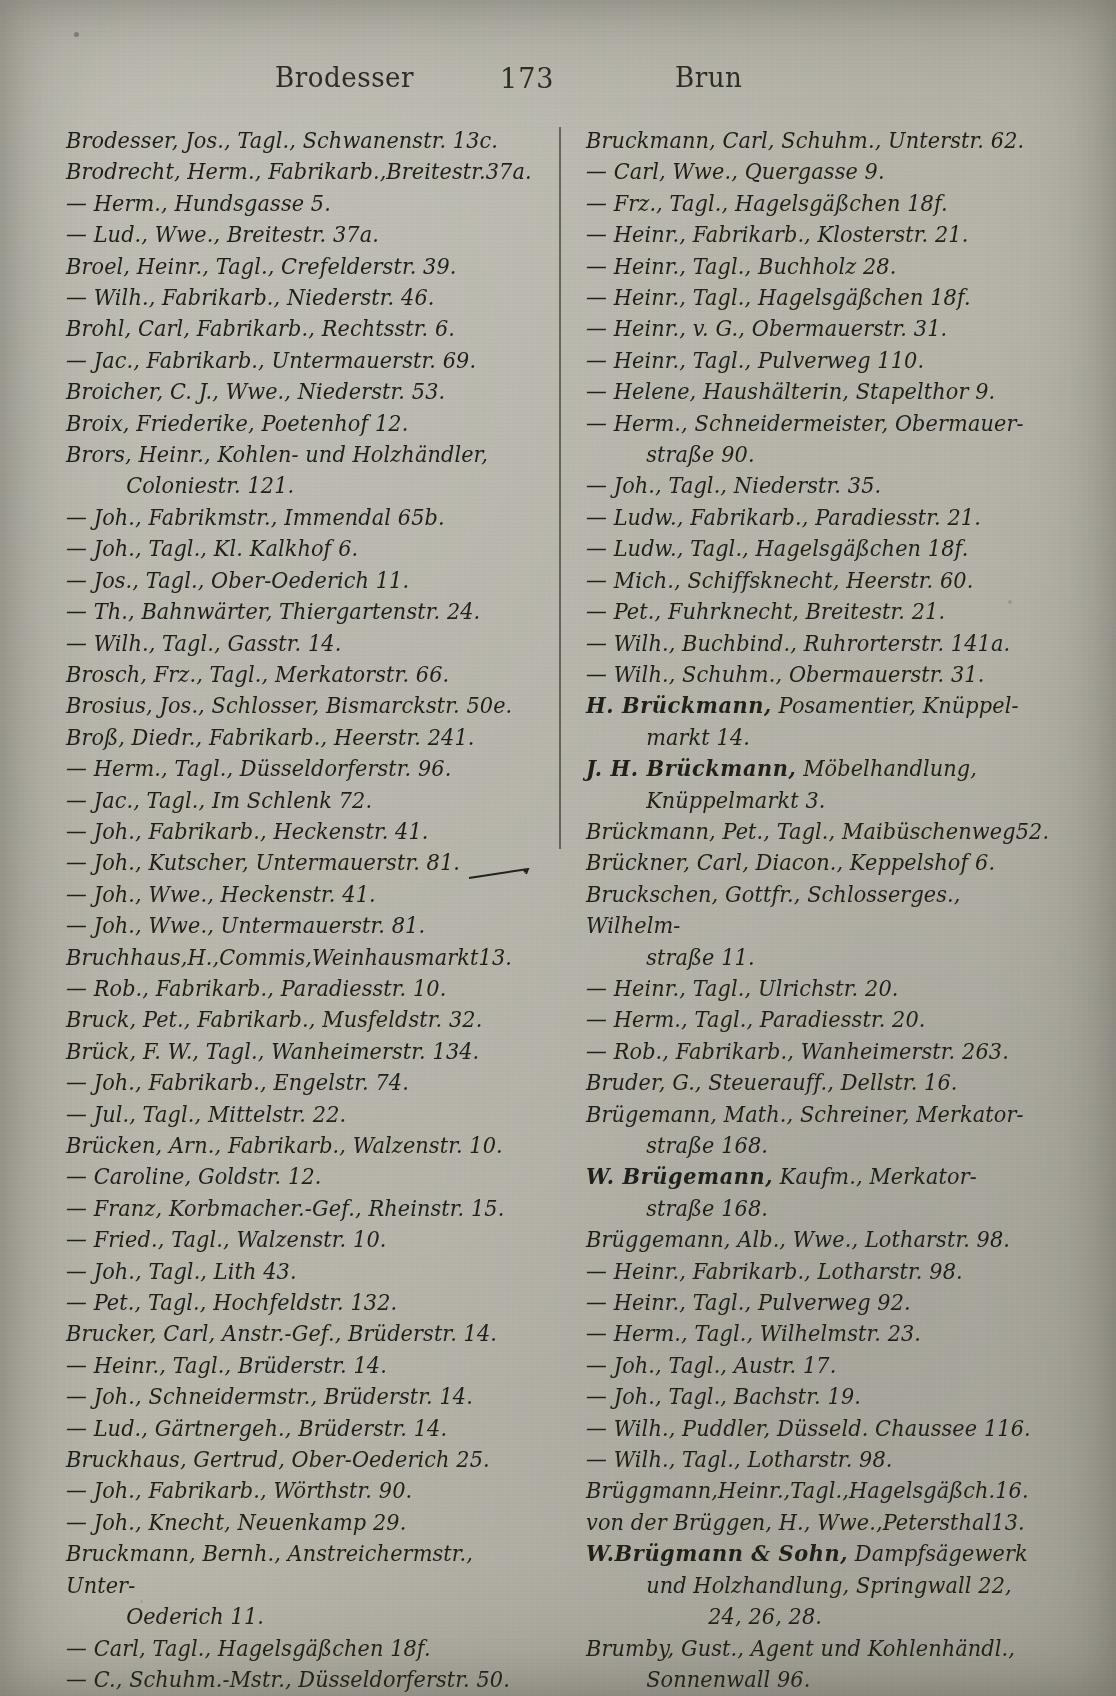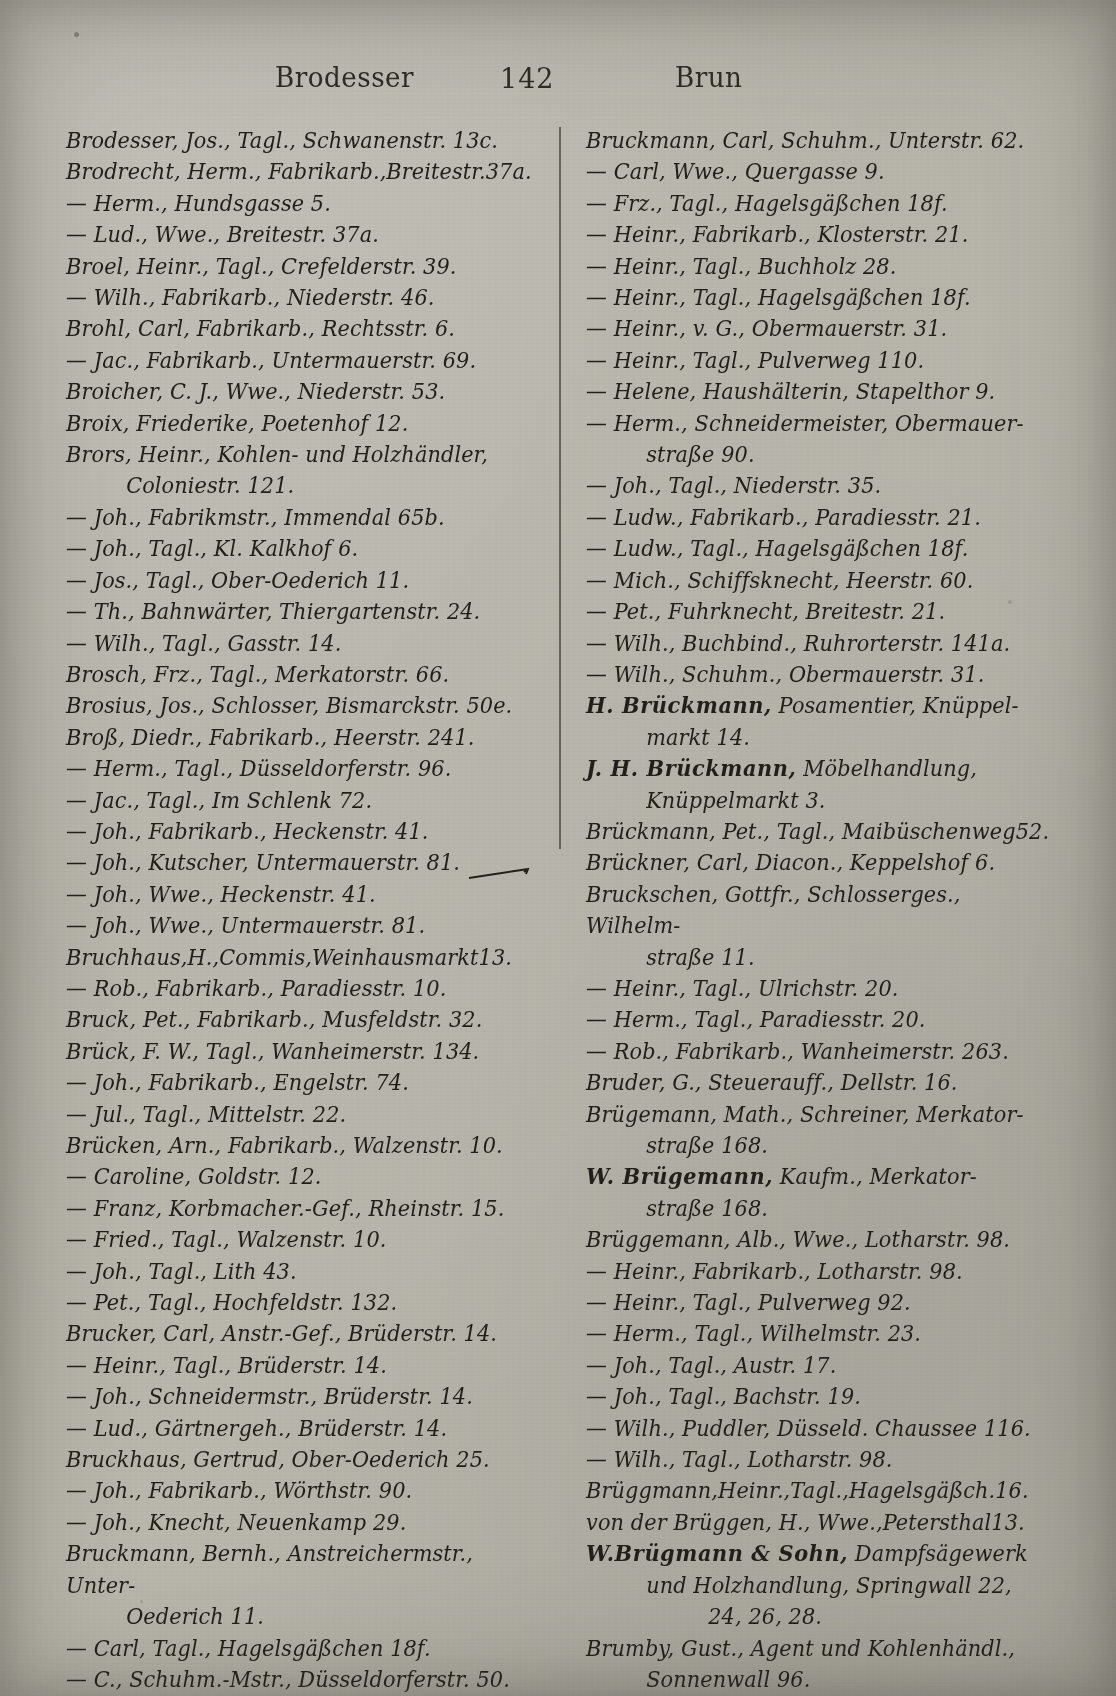--- a/index.html
+++ b/index.html
@@ -139,21 +139,21 @@
 
 <div class="page">
   <div class="grain"></div>
 
   <div class="speck" style="left:74px;top:32px;width:5px;height:5px;"></div>
   <div class="speck" style="left:1008px;top:600px;width:4px;height:4px;opacity:.5;"></div>
   <div class="speck" style="left:140px;top:1600px;width:3px;height:3px;opacity:.4;"></div>
 
   <div class="header">
     <div class="hword left fraktur">Brodesser</div>
-    <div class="hword page-num">142</div>
+    <div class="hword page-num">173</div>
     <div class="hword right fraktur">Brun</div>
   </div>
 
   <div class="cols">
     <div class="rule"></div>
     <div class="col col-left fraktur" id="col-left">
         <div class="entry"><span>Brodesser, Jos., Tagl., Schwanenstr. 13c.</span></div>
         <div class="entry"><span>Brodrecht, Herm., Fabrikarb.,Breitestr.37a.</span></div>
         <div class="entry"><span>— Herm., Hundsgasse 5.</span></div>
         <div class="entry"><span>— Lud., Wwe., Breitestr. 37a.</span></div>

